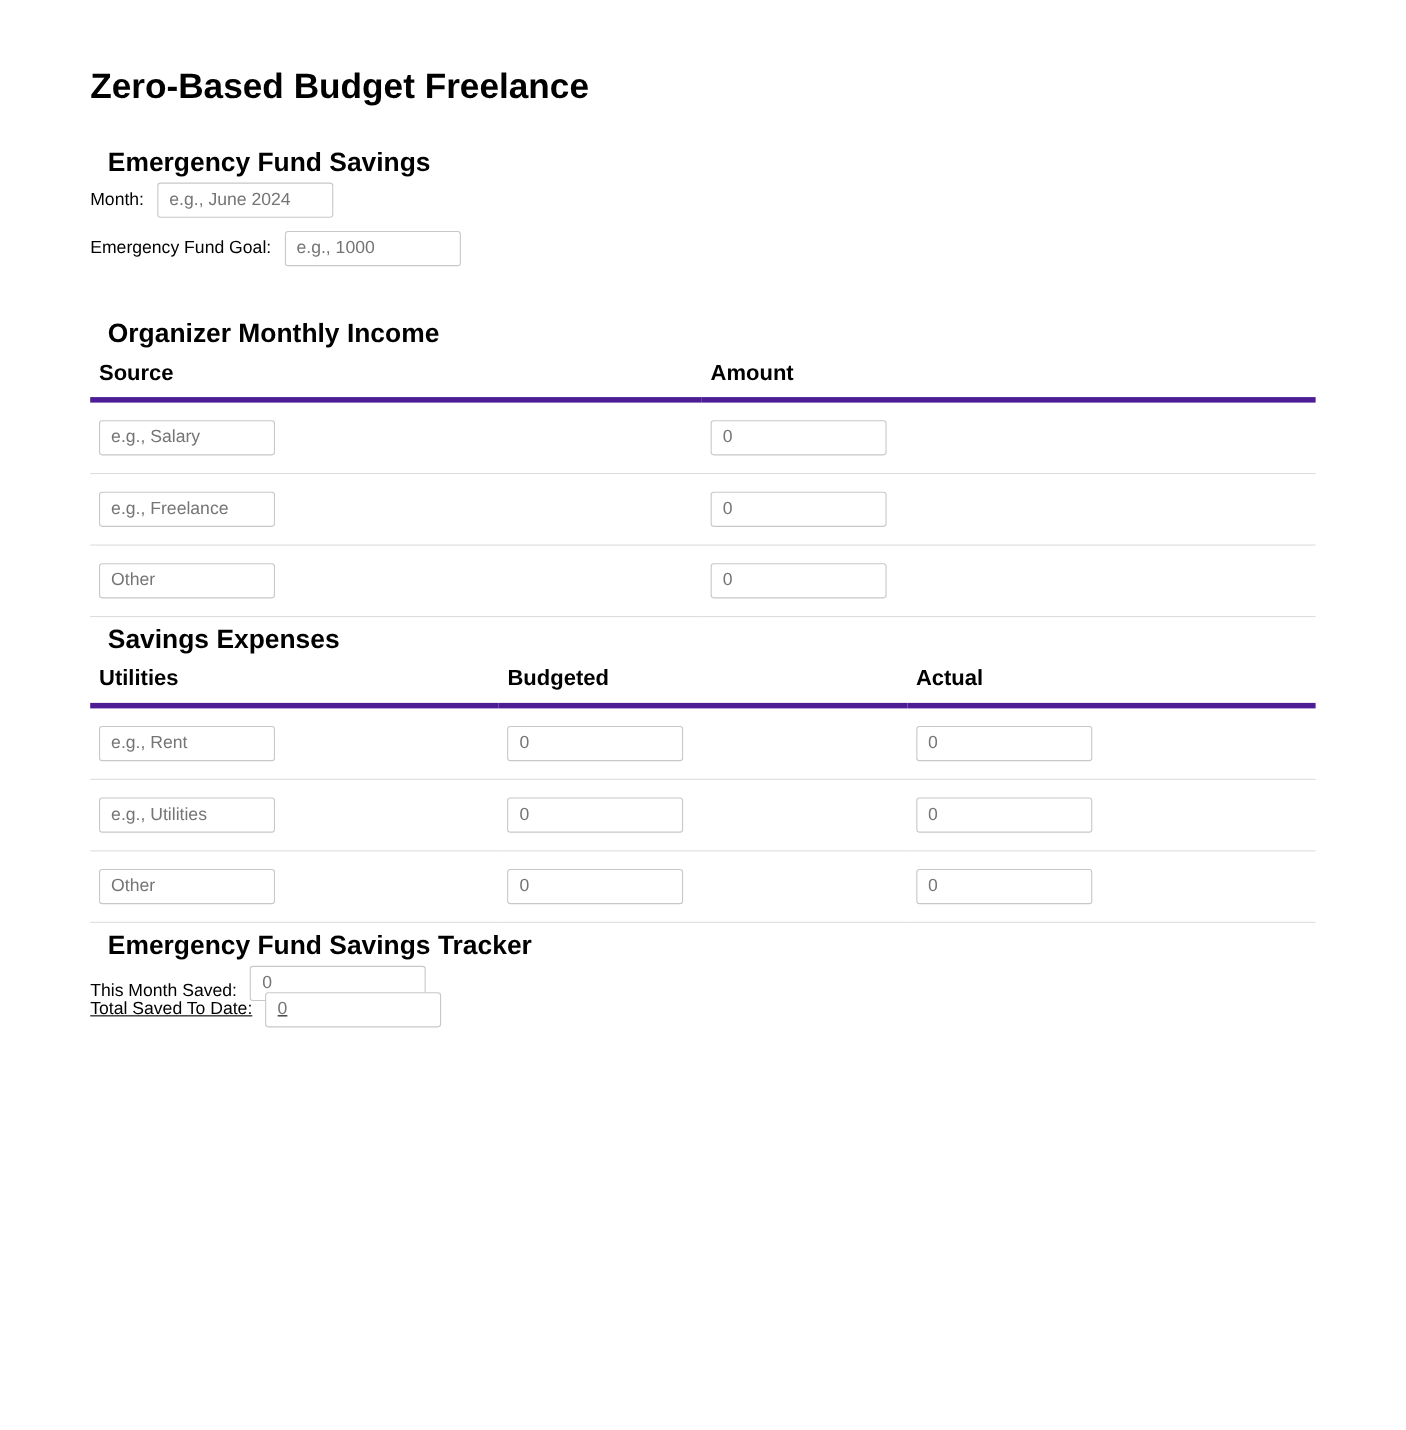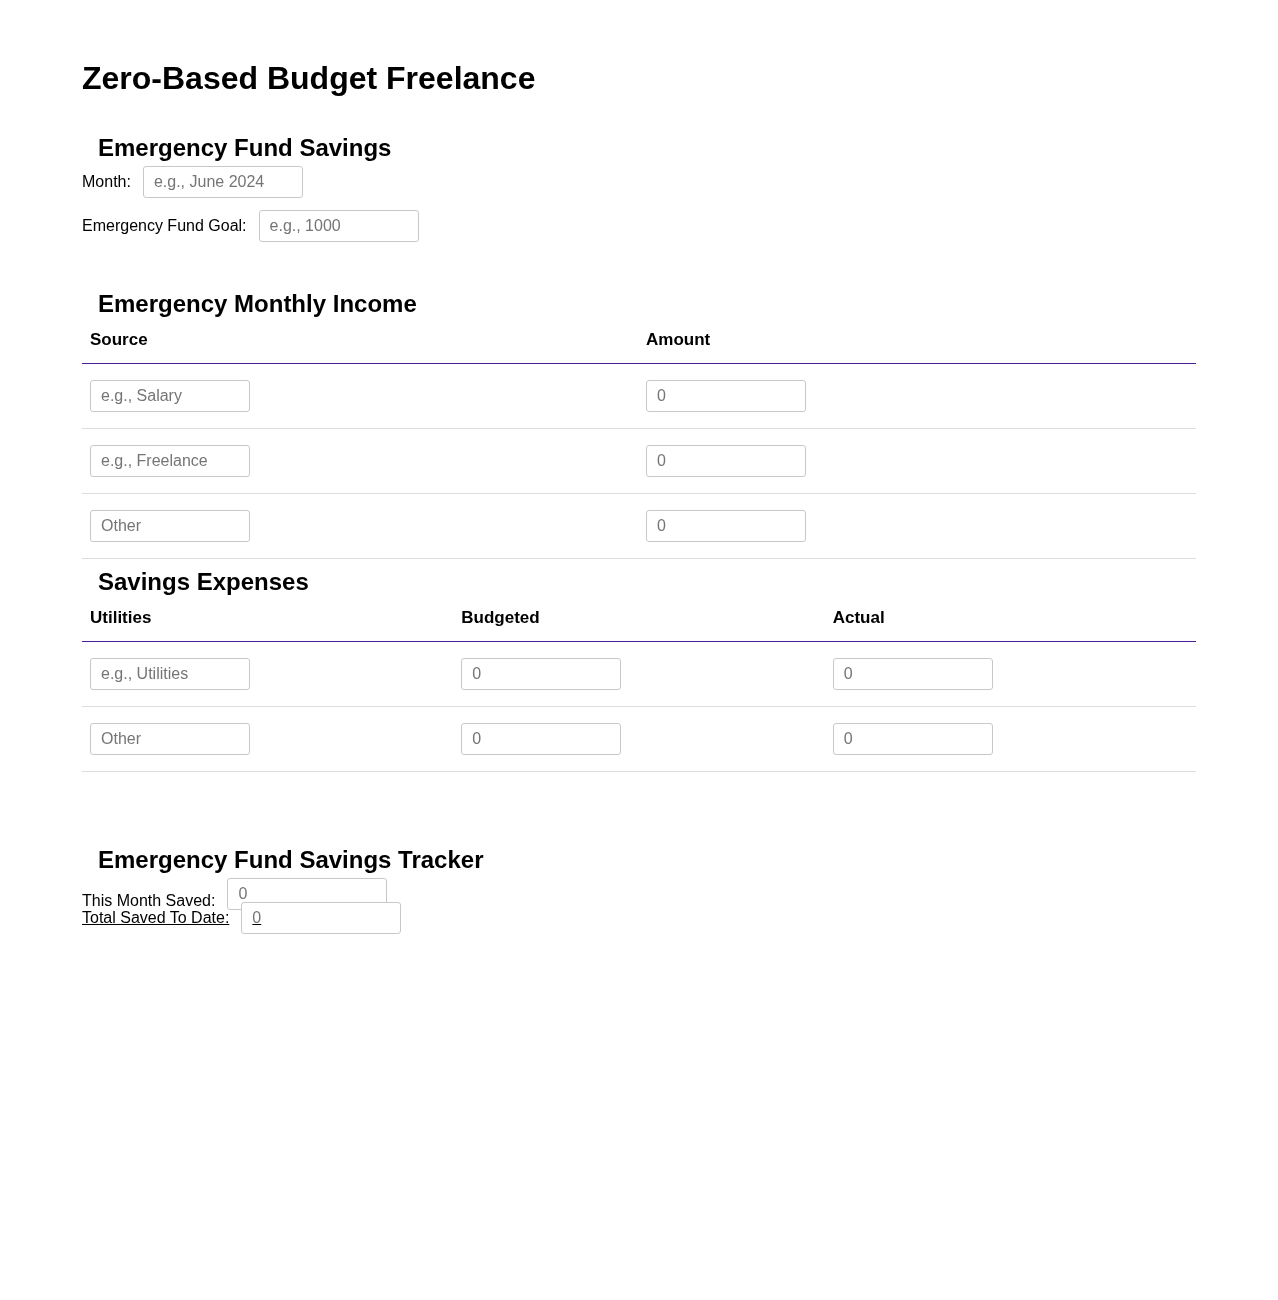--- a/index.html
+++ b/index.html
@@ -61,25 +61,25 @@
   }
   input.txt::placeholder { color: #757575; }
   table {
     position: absolute;
     left: 0;
     width: 1114px;
     border-collapse: collapse;
   }
   th {
     text-align: left;
-    font-size: 17px;
+    font-size: 20px;
     font-weight: bold;
     padding: 0 8px;
     height: 45px;
-    border-bottom: 1px solid #4c1d95;
+    border-bottom: 5px solid #4c1d95;
     vertical-align: middle;
   }
   td {
     padding: 16px 8px;
     height: 53px;
     border-bottom: 1px solid #dddddd;
     vertical-align: middle;
   }
   #income-table th:first-child, #income-table td:first-child { width: 556px; }
   #expense-table th, #expense-table td { width: 371px; }
@@ -96,21 +96,21 @@
   <div class="field-row" style="top:166px;">
     <label>Month:</label>
     <input class="txt" type="text" placeholder="e.g., June 2024" style="">
   </div>
 
   <div class="field-row" style="top:210px;">
     <label>Emergency Fund Goal:</label>
     <input class="txt" type="number" placeholder="e.g., 1000" style="">
   </div>
 
-  <h2 style="top:274px;">Emergency Monthly Income</h2>
+  <h2 style="top:274px;">Organizer Monthly Income</h2>
 
   <table id="income-table" style="top:318px;">
     <thead>
       <tr>
         <th>Source</th>
         <th>Amount</th>
       </tr>
     </thead>
     <tbody>
       <tr>
@@ -133,20 +133,25 @@
   <table id="expense-table" style="top:596px;">
     <thead>
       <tr>
         <th>Utilities</th>
         <th>Budgeted</th>
         <th>Actual</th>
       </tr>
     </thead>
     <tbody>
       <tr>
+        <td><input class="txt" type="text" placeholder="e.g., Rent" style=""></td>
+        <td><input class="txt" type="number" placeholder="0" style=""></td>
+        <td><input class="txt" type="number" placeholder="0" style=""></td>
+      </tr>
+      <tr>
         <td><input class="txt" type="text" placeholder="e.g., Utilities" style=""></td>
         <td><input class="txt" type="number" placeholder="0" style=""></td>
         <td><input class="txt" type="number" placeholder="0" style=""></td>
       </tr>
       <tr>
         <td><input class="txt" type="text" placeholder="Other" style=""></td>
         <td><input class="txt" type="number" placeholder="0" style=""></td>
         <td><input class="txt" type="number" placeholder="0" style=""></td>
       </tr>
     </tbody>

